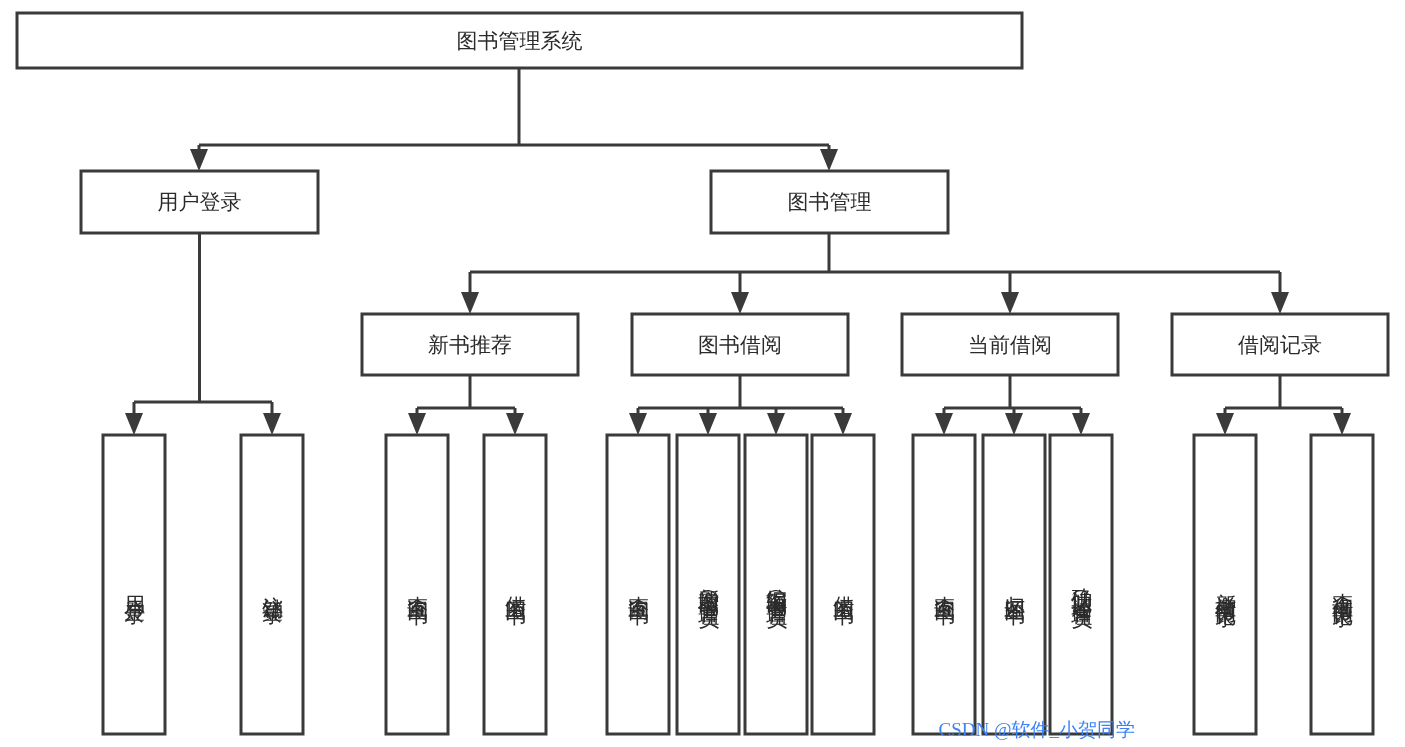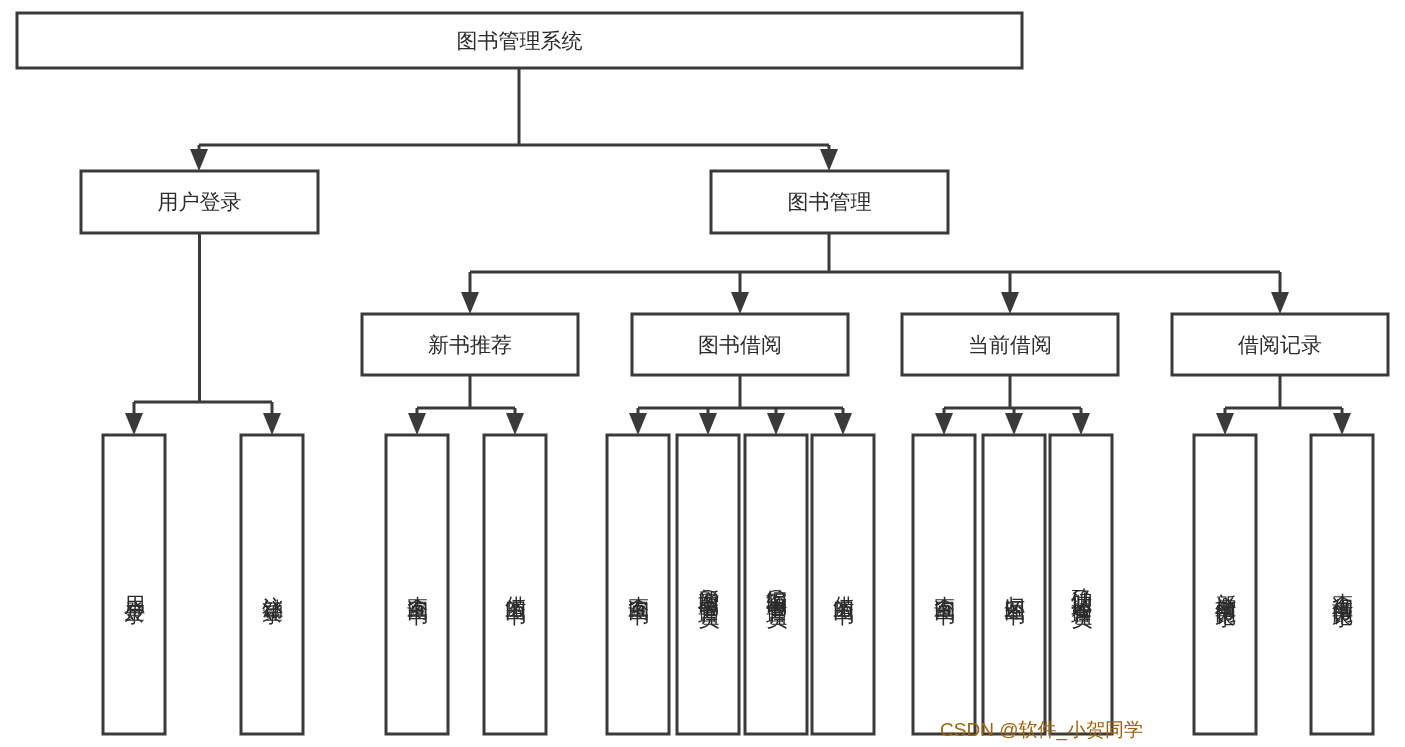--- a/index.html
+++ b/index.html
@@ -58,25 +58,25 @@
     font-family: "DejaVu Sans", "Liberation Sans", sans-serif;
     font-size: 21px;
     line-height: 1.02;
     color: #2b2b2b;
     letter-spacing: 3px;
     white-space: nowrap;
     pointer-events: none;
   }
   #watermark {
     position: absolute;
-    right: 0;
+    right: 8px;
     bottom: 4px;
-    font-family: Liberation Sans, sans-serif;
+    font-family: Liberation Serif, serif;
     font-size: 19px;
-    color: #a16207;
+    color: #3b82f6;
     white-space: nowrap;
   }
 </style>
 </head>
 <body>
 
 <div id="diagram-root">
 
   <svg id="tree-svg" viewBox="0 0 1405 747">
     <g id="connectors-layer">

